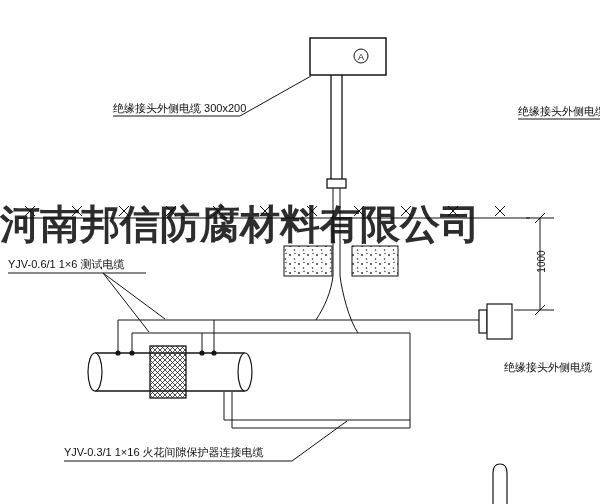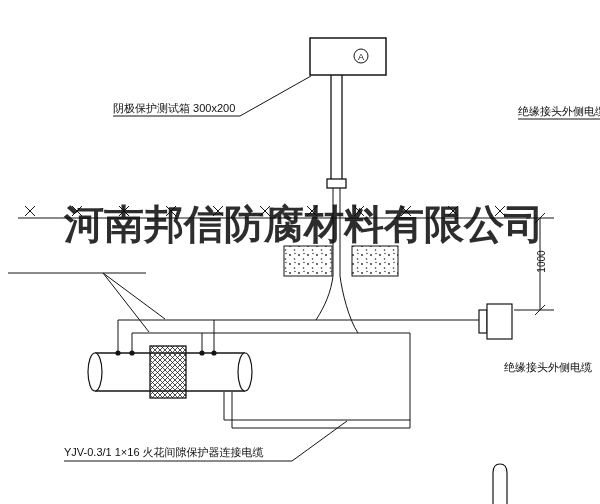--- a/index.html
+++ b/index.html
@@ -4,21 +4,21 @@
 <style>
   * { margin:0; padding:0; box-sizing:border-box; }
   html,body { background:#ffffff; }
   #canvas {
     position:relative; width:600px; height:504px; background:#ffffff;
     overflow:hidden; font-family:"Liberation Sans","DejaVu Sans",sans-serif; color:#141414;
   }
   #linework { position:absolute; left:0; top:0; }
   .lbl { position:absolute; font-size:11px; line-height:13px; white-space:nowrap; color:#101010; }
   #watermark {
-    position:absolute; left:8px; right:0; top:203px; text-align:center;
+    position:absolute; left:0; right:0; top:203px; 
     font-family:"Liberation Serif","DejaVu Serif",serif; font-weight:bold;
     font-size:40px; line-height:44px; color:rgba(8,8,8,0.85);
     white-space:nowrap; pointer-events:none;
   }
   #dim-text {
     position:absolute; left:519px; top:256px; width:44px; text-align:center;
     font-size:10px; transform:rotate(-90deg);
   }
 </style>
 </head>
@@ -132,24 +132,25 @@
       <line x1="103" y1="273" x2="149" y2="332"></line>
       <line x1="64" y1="461" x2="292" y2="461"></line>
       <line x1="292" y1="461" x2="347" y2="421"></line>
     </g>
 
     <g stroke="#141414" stroke-width="1.2" fill="none">
       <path d="M493,504 L493,473 Q493,464 500,464 Q507,464 507,473 L507,504"></path>
     </g>
   </svg>
 
-  <div class="lbl" style="left:113px; top:102px;">阴极保护测试箱 300x200</div>
+  <div class="lbl" style="left:113px; top:102px;">绝缘接头外侧电缆 300x200</div>
 
   <div class="lbl" style="left:518px; top:105px;">绝缘接头外侧电缆</div>
 
+  <div class="lbl" style="left:8px; top:258px;">YJV-0.6/1 1×6 测试电缆</div>
 
   <div class="lbl" style="left:504px; top:361px;">绝缘接头外侧电缆</div>
 
   <div class="lbl" style="left:64px; top:446px;">YJV-0.3/1 1×16 火花间隙保护器连接电缆</div>
 
   <div id="dim-text">1000</div>
 
   <div id="watermark">河南邦信防腐材料有限公司</div>
 
 </div>

